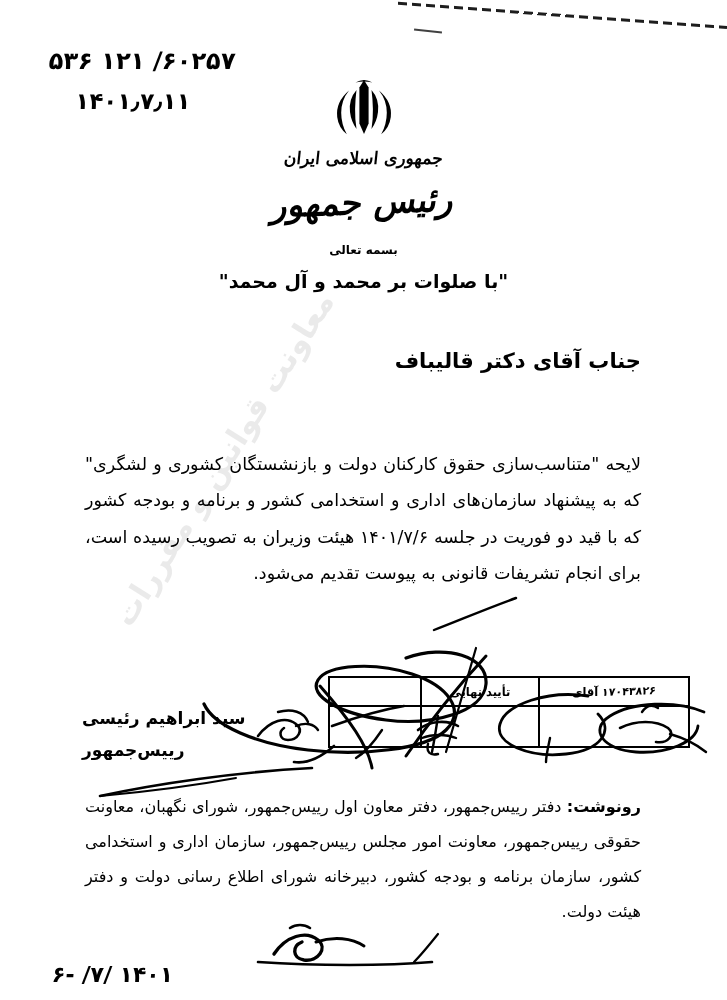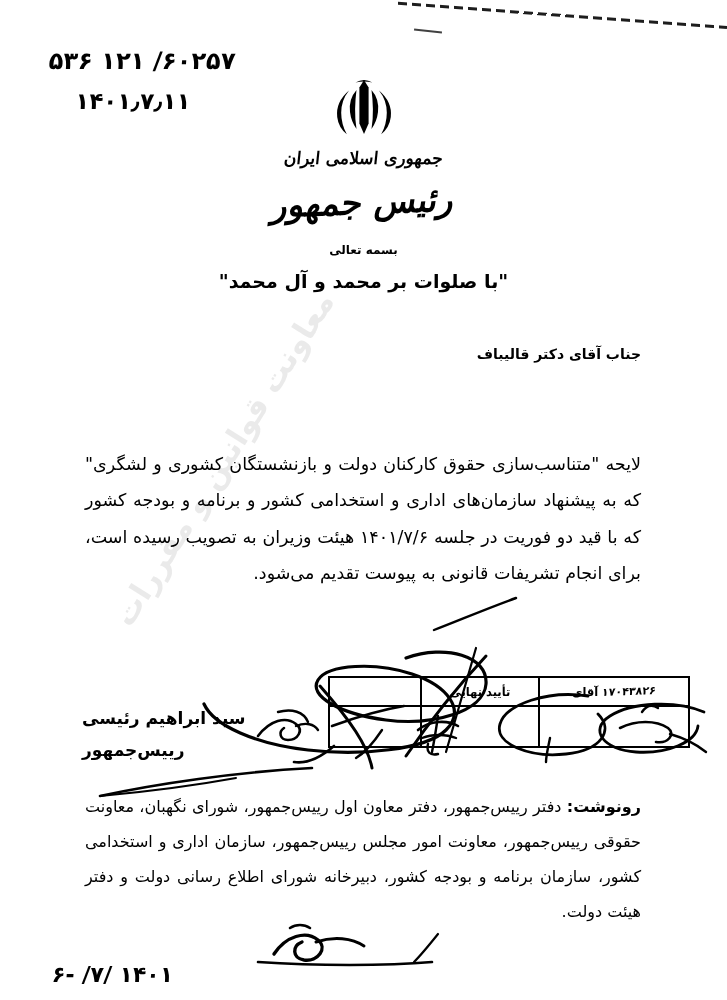--- a/index.html
+++ b/index.html
@@ -136,21 +136,21 @@
   
   .addressee {
     position: absolute;
     right: 86px;
     top: 341px;
     width: 560px;
     text-align: right;
     direction: rtl;
   }
   .addressee-line {
-    font-size: 14px;
+    font-size: 21px;
     font-weight: 700;
     line-height: 1.95;
     letter-spacing: .2px;
   }
 
   
   .body-text {
     position: absolute;
     right: 86px;
     top: 446px;

